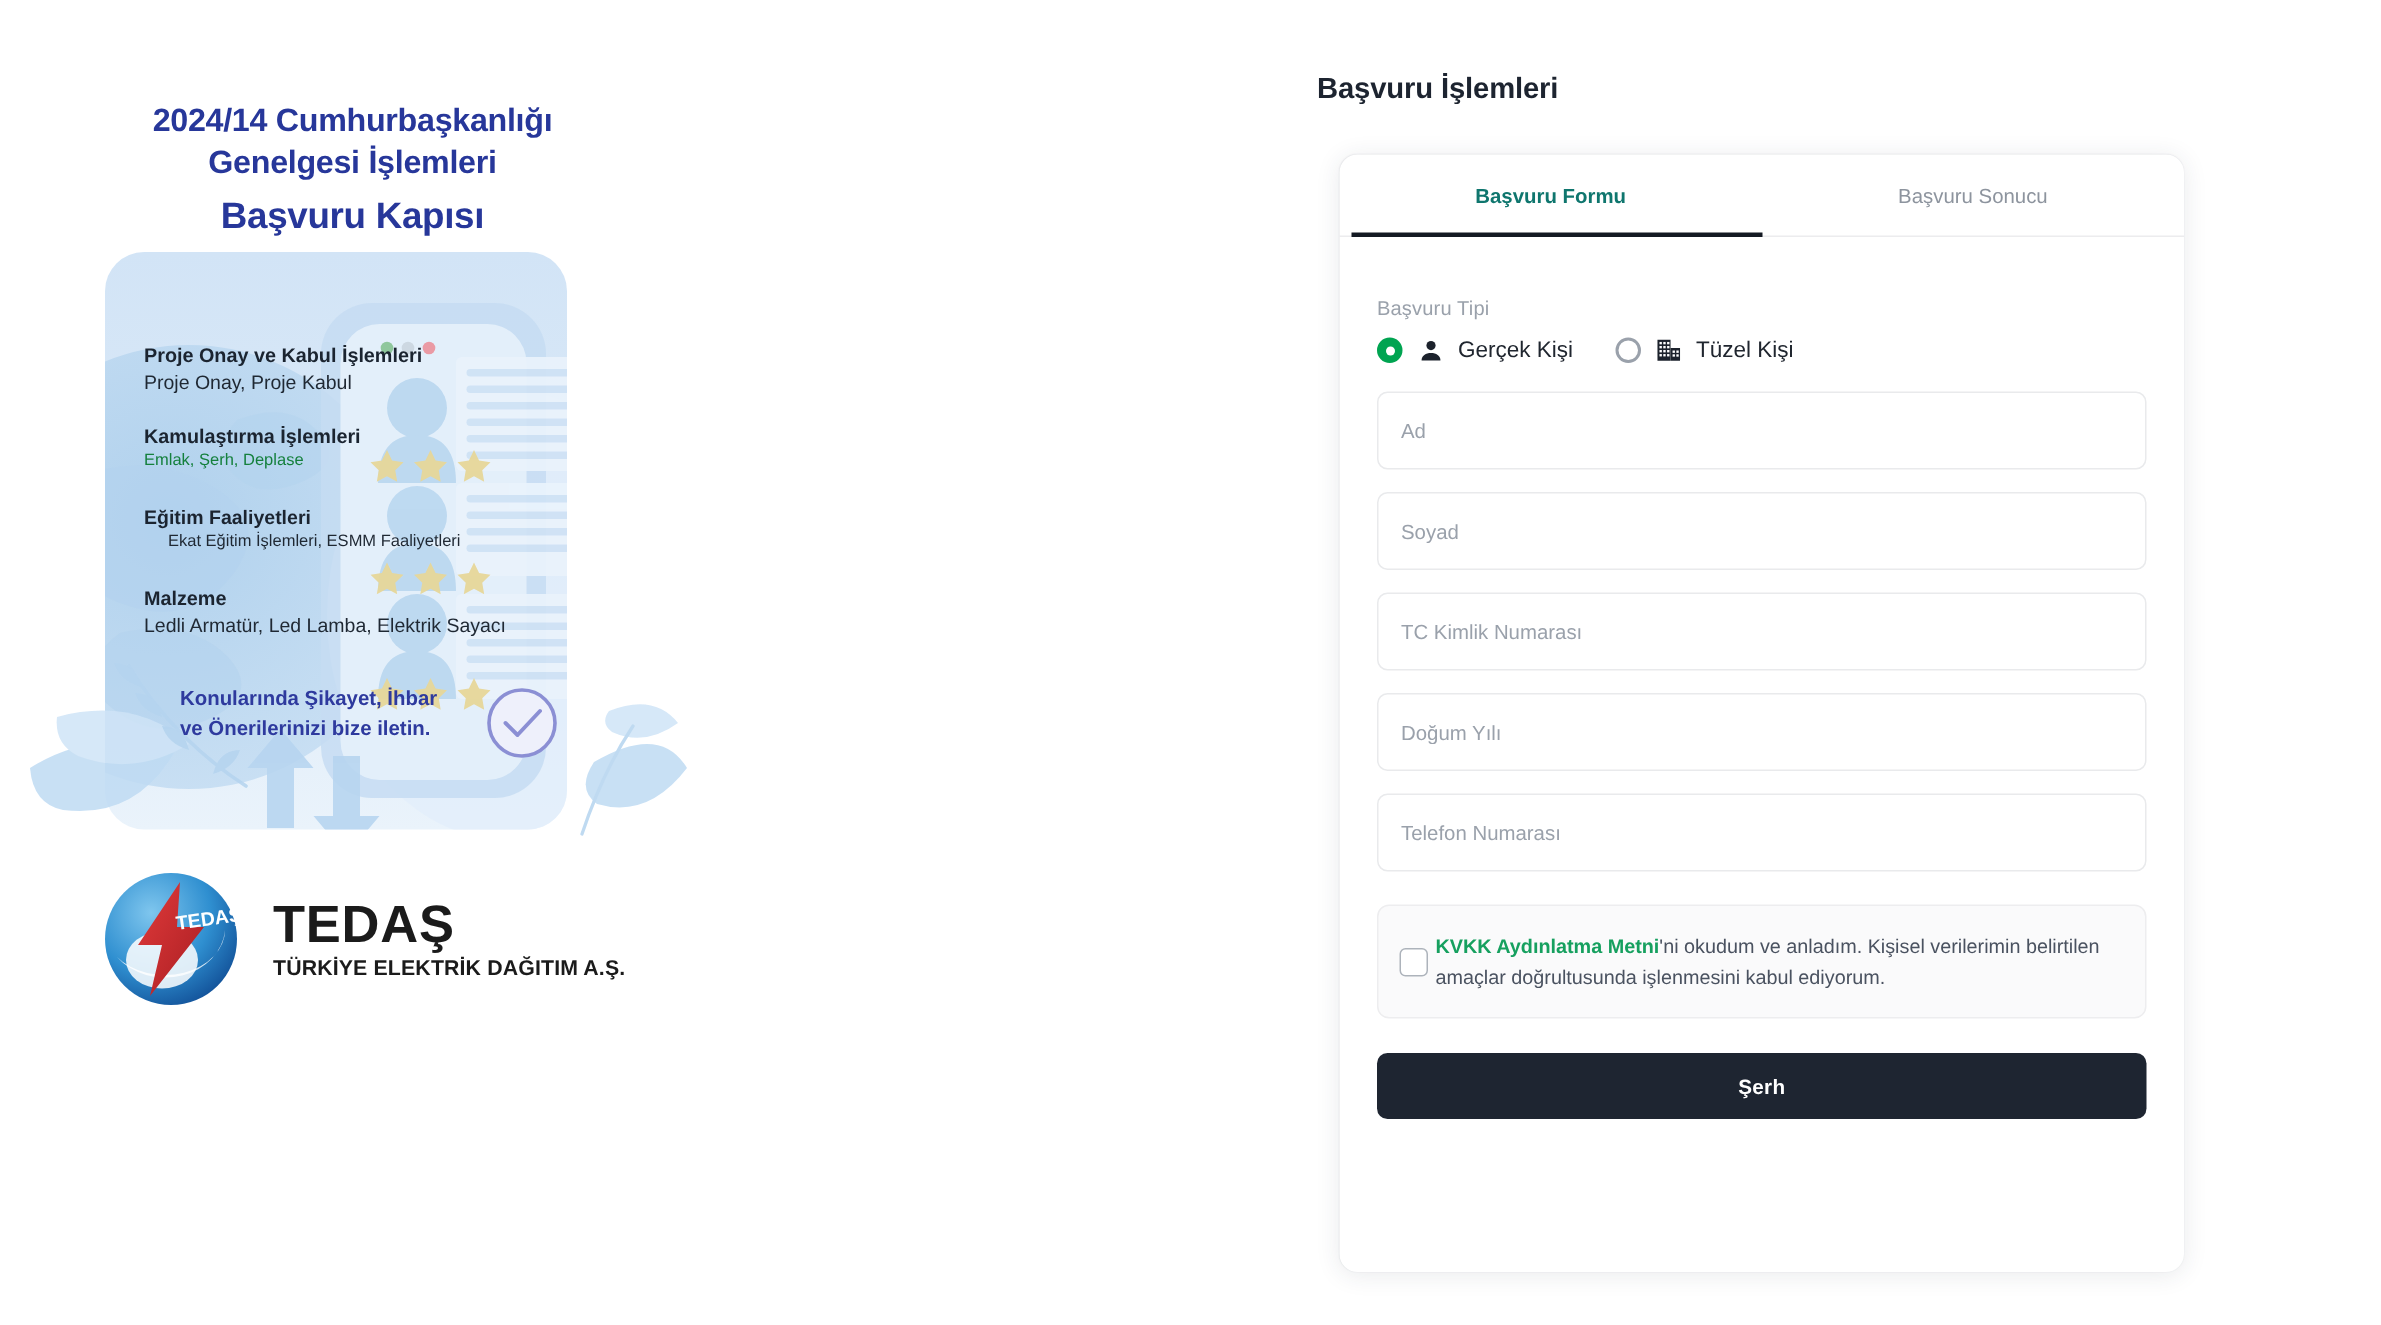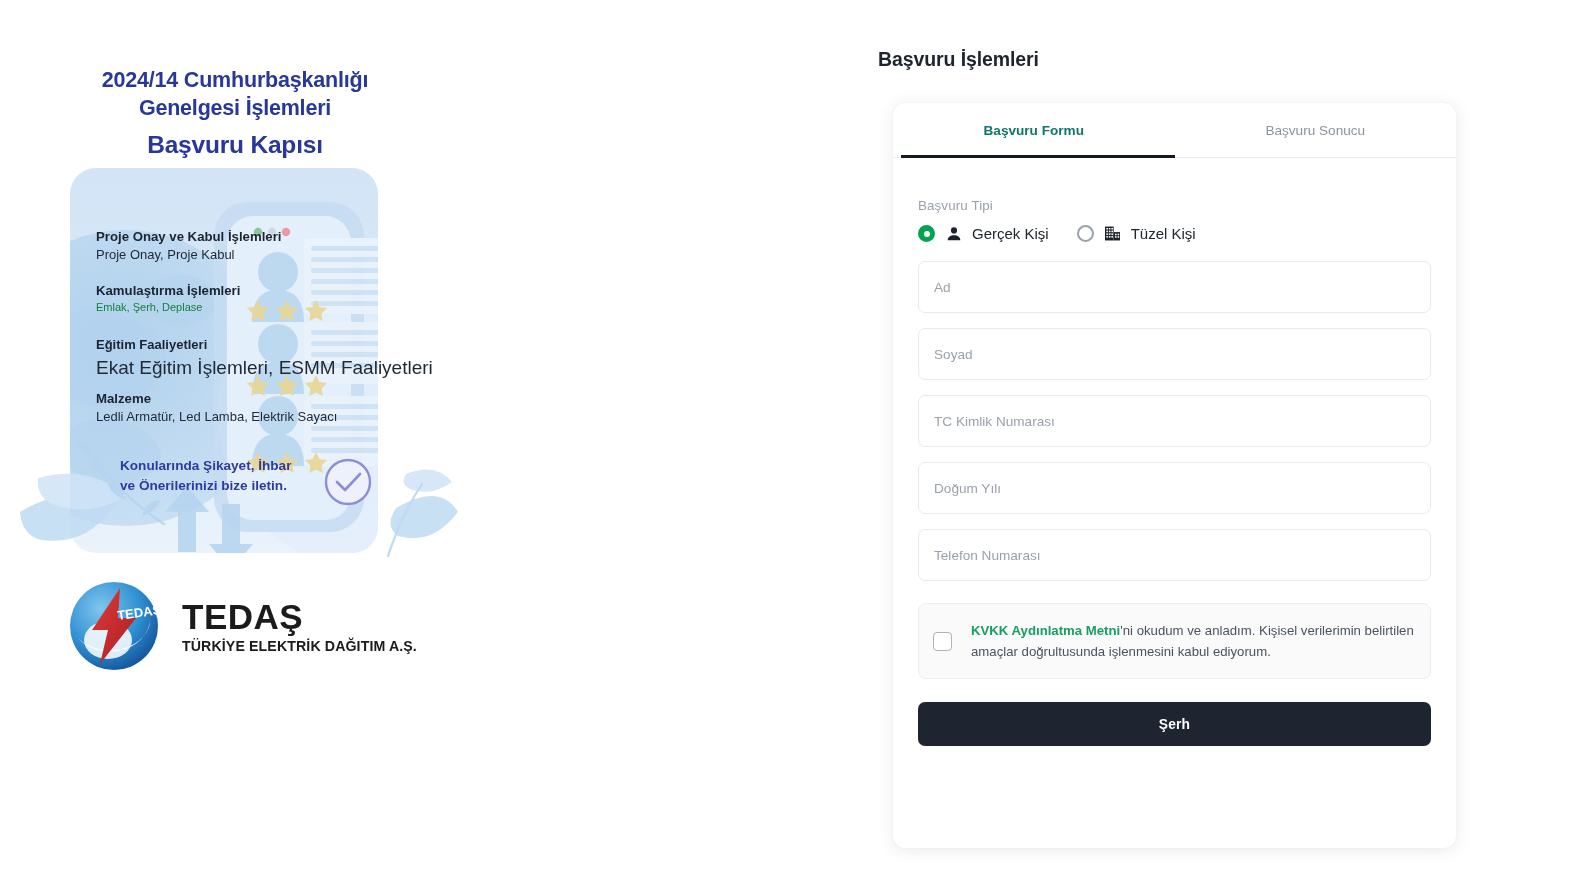--- a/index.html
+++ b/index.html
@@ -186,21 +186,21 @@
   .txtfield::placeholder { color: #9aa1ab; }
 
   .kvkk {
     margin-top: 7px;
     border: 1px solid #ededef;
     border-radius: 8px;
     background: #fafafb;
     padding: 16px 16px 16px 14px;
     display: flex;
     align-items: center;
-    gap: 19px;
+    gap: 5px;
   }
   .kvkk-box {
     width: 19px; height: 19px;
     border: 1.6px solid #adb3bb;
     border-radius: 4px;
     background: #ffffff;
     flex: none;
     cursor: pointer;
   }
   .kvkk-text {
@@ -362,21 +362,21 @@
         <div style="position:absolute; left:88px; top:68px;">
           <div style="font-size:13.2px;font-weight:bold;color:#1b2430;line-height:1.35;">Proje Onay ve Kabul İşlemleri</div>
           <div style="font-size:13px;color:#1f2833;line-height:1.45;">Proje Onay, Proje Kabul</div>
         </div>
         <div style="position:absolute; left:88px; top:122px;">
           <div style="font-size:13.2px;font-weight:bold;color:#1b2430;line-height:1.35;">Kamulaştırma İşlemleri</div>
           <div style="font-size:11px;color:#15803d;line-height:1.45;">Emlak, Şerh, Deplase</div>
         </div>
         <div style="position:absolute; left:88px; top:176px;">
           <div style="font-size:13px;font-weight:bold;color:#1b2430;line-height:1.35;">Eğitim Faaliyetleri</div>
-          <div style="font-size:19px;color:#1f2833;line-height:1.45;">Ekat Eğitim İşlemleri, ESMM Faaliyetleri</div>
+          <div style="font-size:11px;color:#1f2833;line-height:1.45;margin-left:16px;">Ekat Eğitim İşlemleri, ESMM Faaliyetleri</div>
         </div>
         <div style="position:absolute; left:88px; top:230px;">
           <div style="font-size:13.2px;font-weight:bold;color:#1b2430;line-height:1.35;">Malzeme</div>
           <div style="font-size:13px;color:#1f2833;line-height:1.45;">Ledli Armatür, Led Lamba, Elektrik Sayacı</div>
         </div>
         <div style="position:absolute; left:112px; top:296px; color:#2e3a9e; font-weight:bold; font-size:13.6px; line-height:1.5;">
           <div>Konularında  Şikayet, İhbar</div>
           <div>ve Önerilerinizi bize iletin.</div>
         </div>
       </div>

